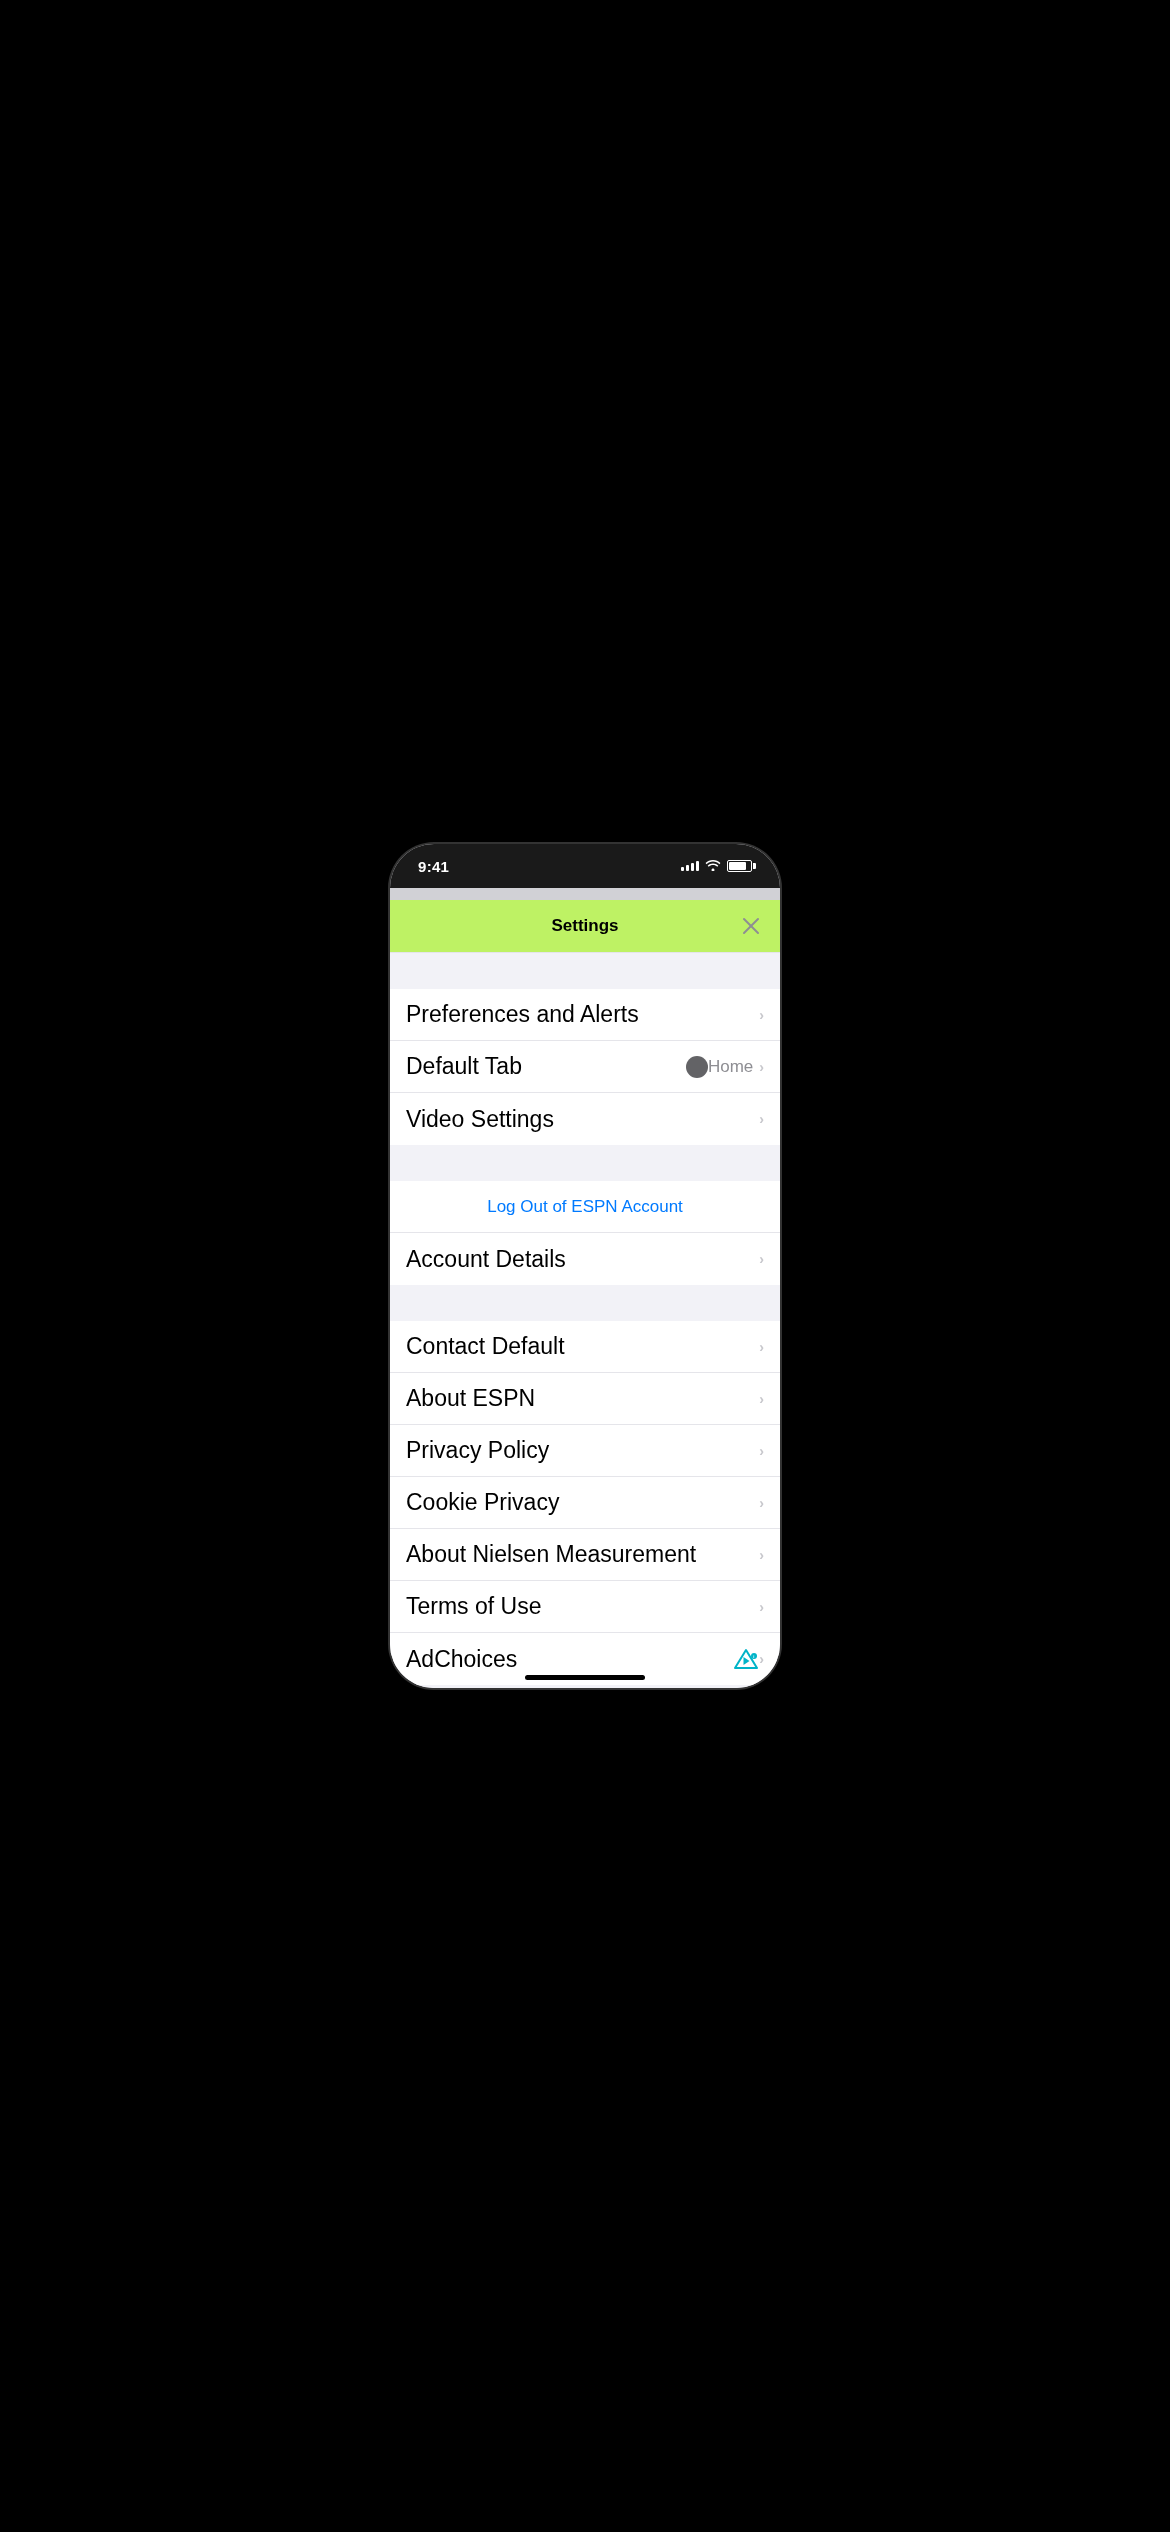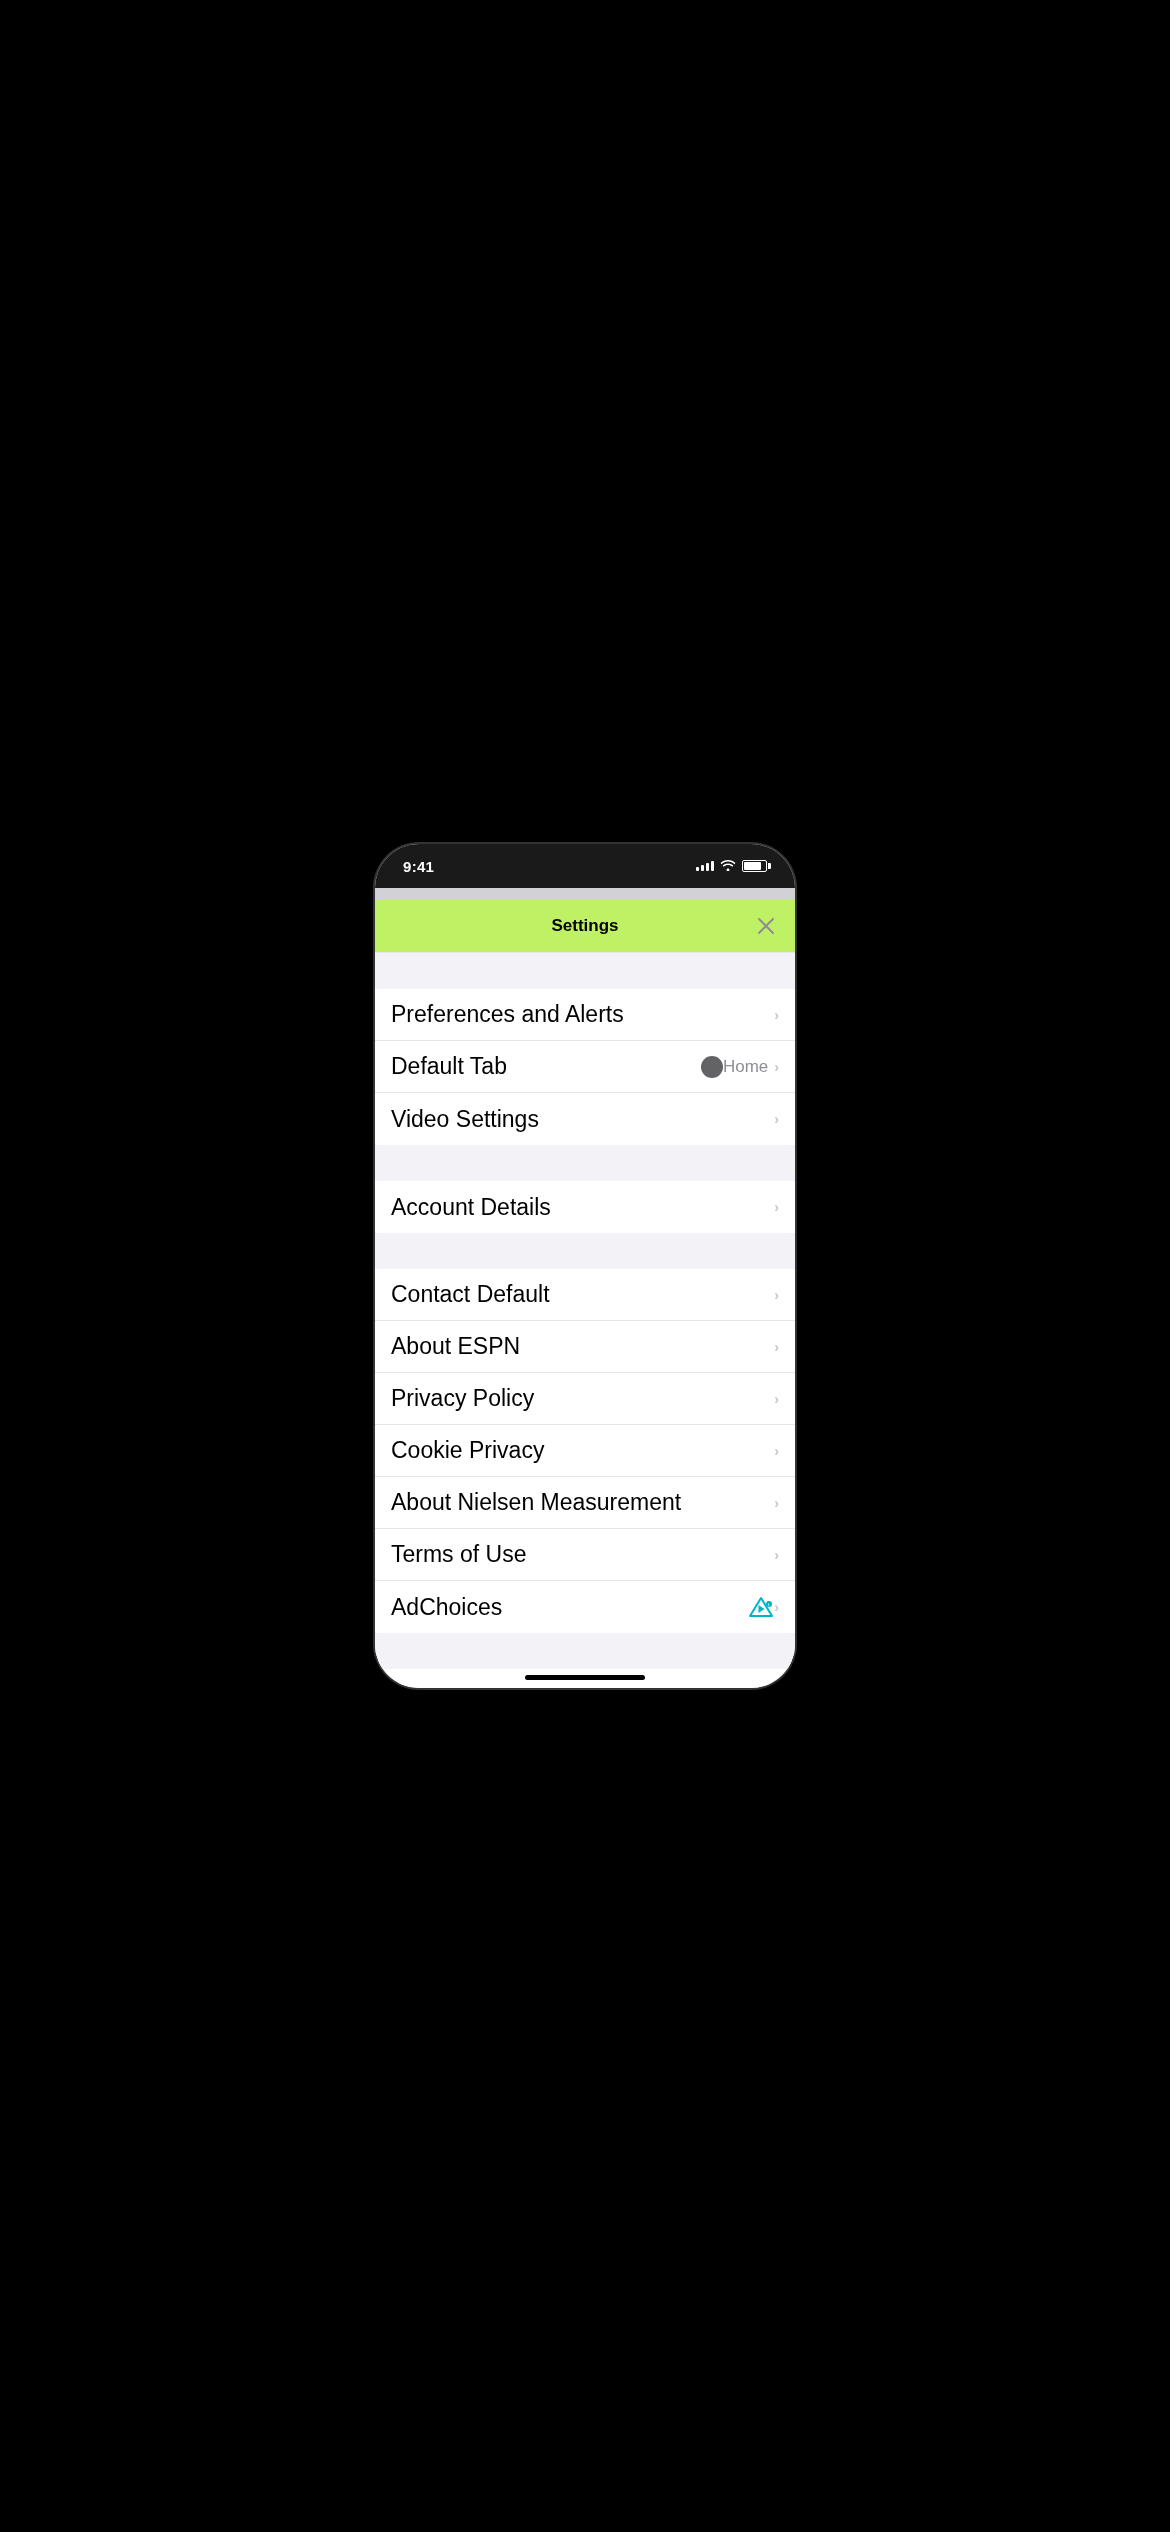--- a/index.html
+++ b/index.html
@@ -12,21 +12,21 @@
     body {
       background: #000;
       display: flex;
       justify-content: center;
       align-items: center;
       min-height: 100vh;
       font-family: -apple-system, BlinkMacSystemFont, 'San Francisco', 'Helvetica Neue', Helvetica, sans-serif;
     }
 
     .phone-container {
-      width: 420px;
+      width: 390px;
       height: 844px;
       background: #f2f2f7;
       border-radius: 44px;
       overflow: hidden;
       position: relative;
       box-shadow: 0 0 0 2px #333, 0 20px 60px rgba(0,0,0,0.8);
     }
 
     .status-bar {
       background: #1a1a1a;
@@ -289,20 +289,23 @@
         <span class="row-label">Video Settings</span>
         <span class="chevron">›</span>
       </div>
 
     </div>
 
     <div class="section-gap"></div>
 
     <div>
 
+      <div class="log-out-row">
+        <span class="log-out-text">Log Out of ESPN Account</span>
+      </div>
 
       <div class="settings-row">
         <span class="row-label">Account Details</span>
         <span class="chevron">›</span>
       </div>
 
     </div>
 
     <div class="section-gap"></div>
 

